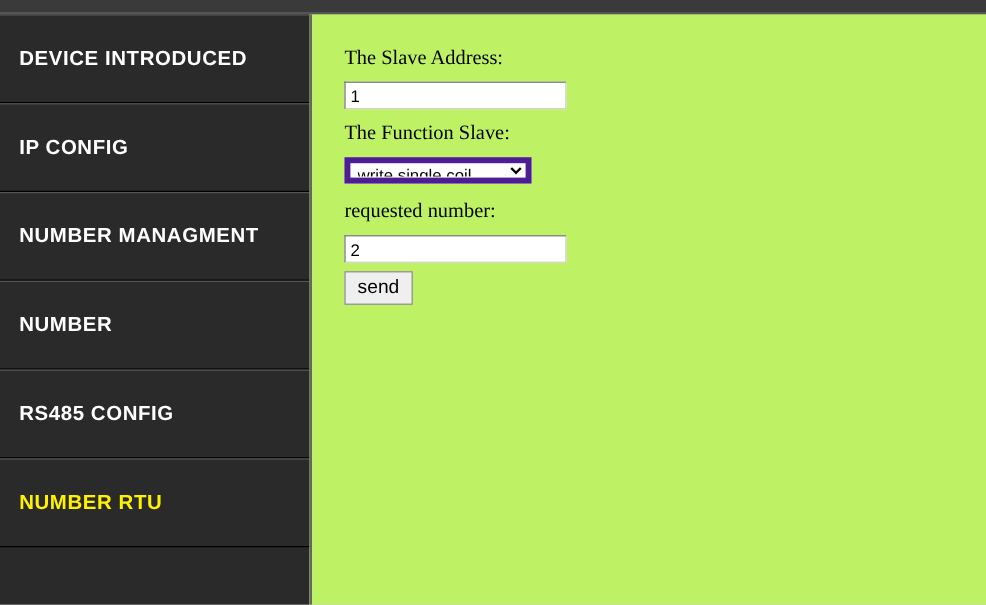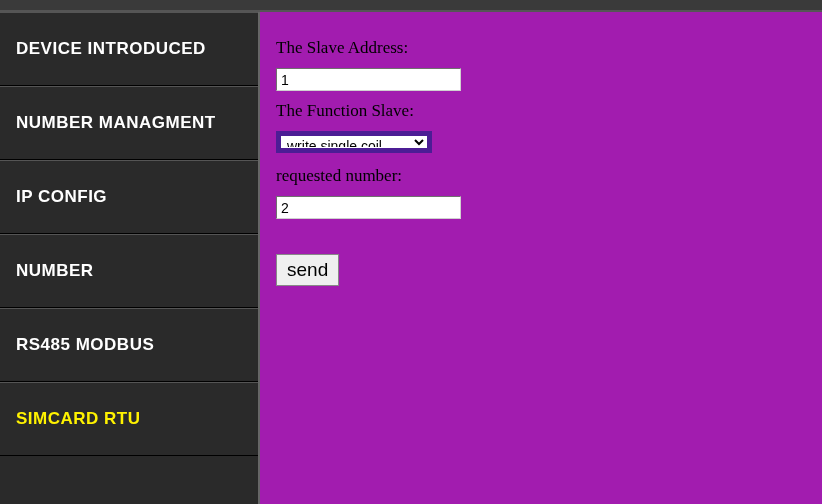--- a/index.html
+++ b/index.html
@@ -15,23 +15,23 @@
     letter-spacing: 0.5px;
     padding: 26px 16px;
     border-top: 1px solid #555;
     border-bottom: 1px solid #000;
     cursor: pointer;
     white-space: nowrap;
   }
   .sidebar-item.active { color: #fff200; }
   .content {
     flex: 1;
-    background: #a21caf;
+    background: #bef264;
     border-left: 2px solid #666;
-    padding: 16px 16px;
+    padding: 16px 27px;
     font-family: "Times New Roman", Times, serif;
     font-size: 17px;
     color: #000;
   }
   .field-label { margin: 10px 0 10px 0; }
   input[type="text"] {
     width: 185px;
     height: 23px;
     background: #fff;
     border-top: 1px solid #707070;
@@ -45,40 +45,40 @@
   select {
     width: 156px;
     height: 22px;
     background: #fff;
     border: 5px solid #4c1d95;
     font-size: 14px;
     font-family: Arial, sans-serif;
     padding: 1px 2px;
   }
   button.send {
-    margin-top: 35px;
+    margin-top: 7px;
     background: #efefef;
     border: 1px solid #888;
     padding: 4px 10px;
-    font-size: 19px;
+    font-size: 16px;
     cursor: pointer;
   }
 </style>
 </head>
 <body>
 
 <div class="topbar"></div>
 <div class="container">
   <div class="sidebar">
     <div class="sidebar-item">DEVICE INTRODUCED</div>
+    <div class="sidebar-item">IP CONFIG</div>
     <div class="sidebar-item">NUMBER MANAGMENT</div>
-    <div class="sidebar-item">IP CONFIG</div>
     <div class="sidebar-item">NUMBER</div>
-    <div class="sidebar-item">RS485 MODBUS</div>
-    <div class="sidebar-item active">SIMCARD RTU</div>
+    <div class="sidebar-item">RS485 CONFIG</div>
+    <div class="sidebar-item active">NUMBER RTU</div>
   </div>
 
   <div class="content">
     <div class="field-label">The Slave Address:</div>
     <input type="text" value="1" style="">
 
     <div class="field-label">The Function Slave:</div>
     <select>
       <option>write single coil</option>
     </select>

